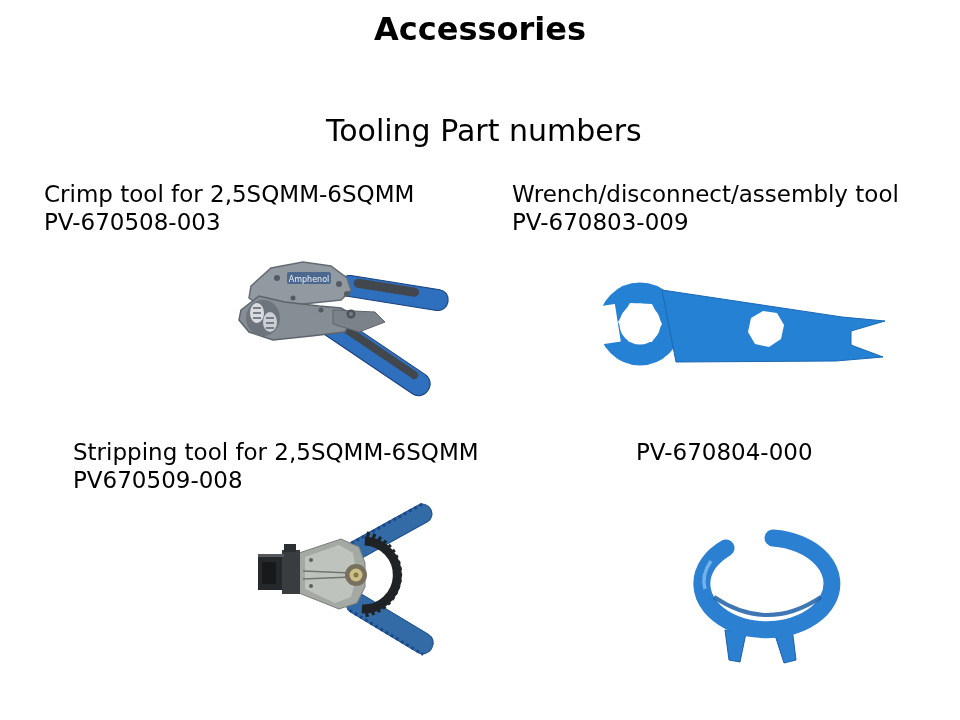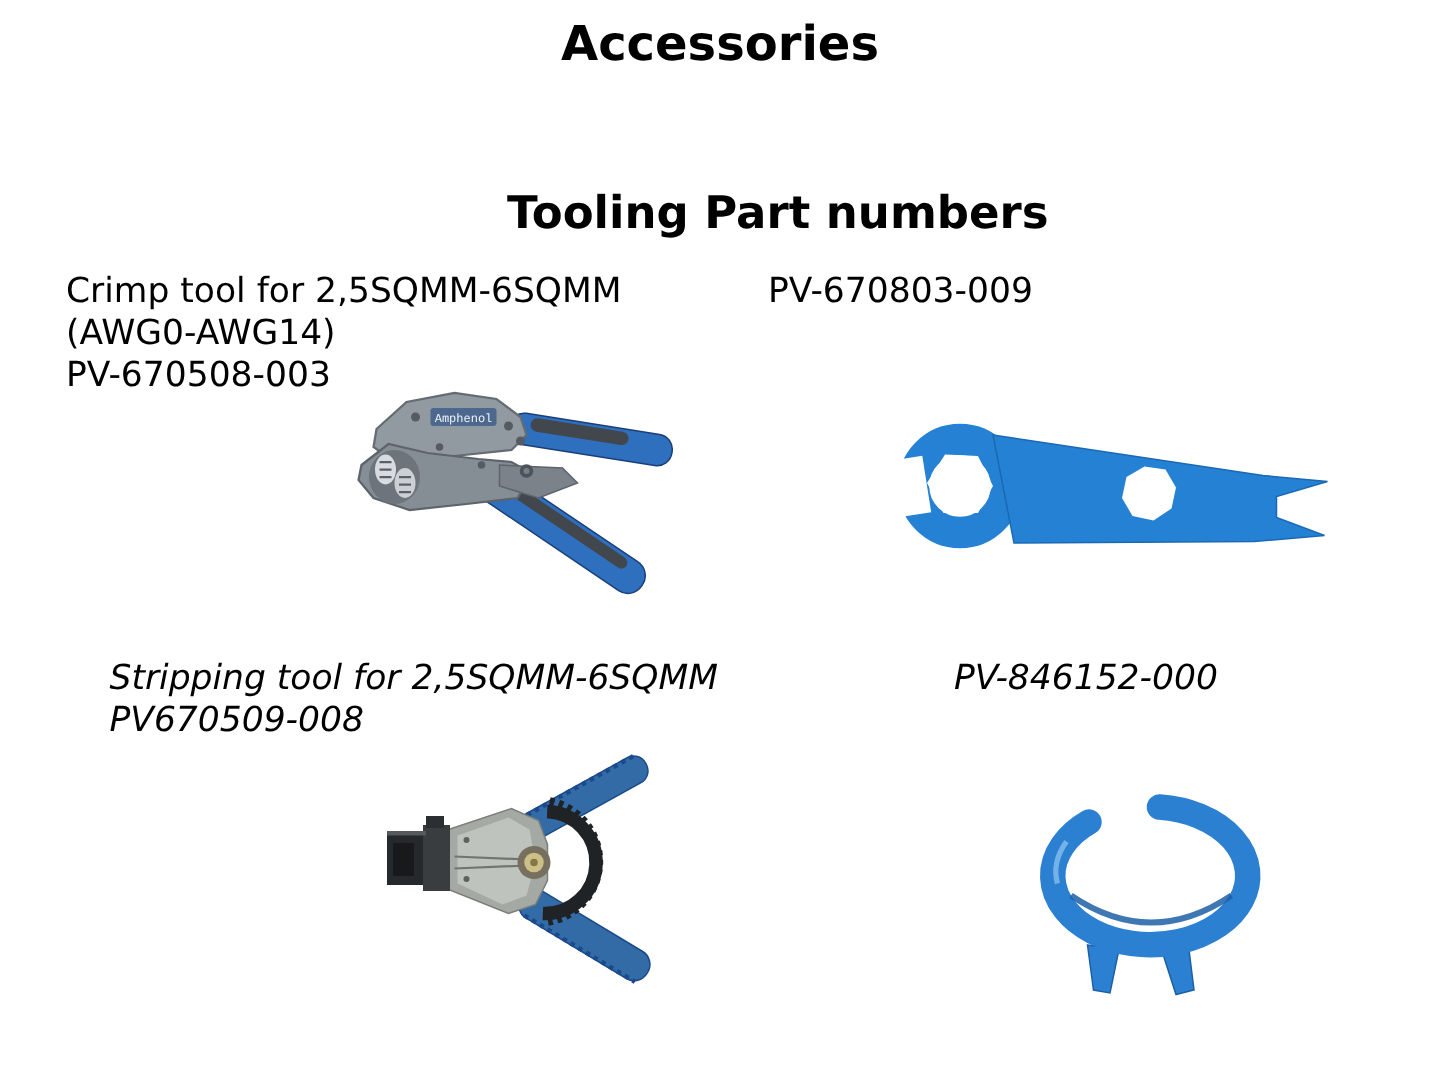--- a/index.html
+++ b/index.html
@@ -7,56 +7,56 @@
     position:relative; width:960px; height:720px; background:#ffffff;
     font-family:"DejaVu Sans","Liberation Sans",sans-serif; color:#000;
     overflow:hidden;
   }
   .page-title {
     position:absolute; left:0; top:12px; width:960px; text-align:center;
     font-size:32px; font-weight:bold; line-height:1.1; margin:0;
   }
   .section-title {
     position:absolute; left:322px; top:110px;
-    font-size:30px; font-weight:bold; line-height:1.1; margin:16px;
+    font-size:30px; font-weight:normal; line-height:1.1; margin:4px;
   }
   .tool-label {
     position:absolute; font-size:23px; line-height:28px; white-space:nowrap;
   }
   .tool-label div { margin:0; padding:0; }
-  figure { position:absolute; margin:0; padding:0;font-family:Liberation Mono, monospace; }
+  figure { position:absolute; margin:0; padding:0; }
   figure svg { display:block; }
   .row1 { top:180px; }
-  .row2 { top:438px;font-style:italic; }
+  .row2 { top:438px; }
 </style>
 </head>
 <body>
 
 <div class="slide">
 
   <h1 class="page-title">Accessories</h1>
   <h2 class="section-title">Tooling Part numbers</h2>
 
   <div class="tool-label row1" style="left:44px;">
     <div>Crimp tool for 2,5SQMM-6SQMM</div>
-    <div>(AWG0-AWG14)</div>
     <div>PV-670508-003</div>
   </div>
 
   <div class="tool-label row1" style="left:512px;">
+    <div>Wrench/disconnect/assembly tool</div>
     <div>PV-670803-009</div>
   </div>
 
   <div class="tool-label row2" style="left:73px;">
     <div>Stripping tool for 2,5SQMM-6SQMM</div>
     <div>PV670509-008</div>
   </div>
 
   <div class="tool-label row2" style="left:636px;">
-    <div>PV-846152-000</div>
+    <div>PV-670804-000</div>
   </div>
 
   <figure style="left:231px; top:250px;">
     <svg width="242" height="152" viewBox="0 0 242 152" aria-label="crimp-tool-photo">
 
       <g transform="translate(94,57) rotate(34)">
         <rect x="0" y="0" width="132" height="23" rx="11" fill="#2e6fbe" stroke="#1a3f7a" stroke-width="1"></rect>
         <rect x="16" y="2.5" width="100" height="8" rx="4" fill="#42474d"></rect>
       </g>
 

